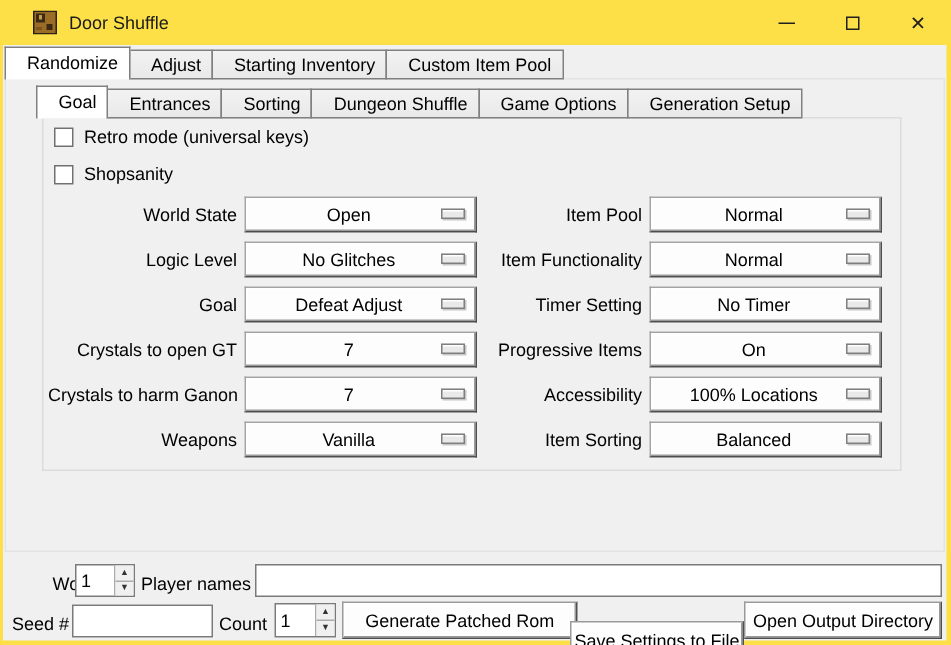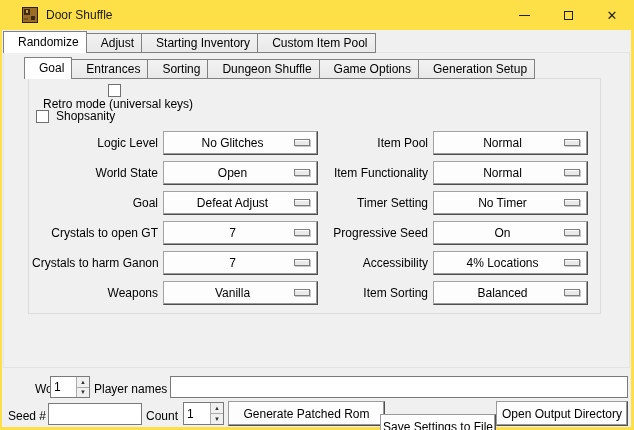--- a/index.html
+++ b/index.html
@@ -132,45 +132,45 @@
 
     <div class="tabrow inner-tabs">
       <div class="tab selected">Goal</div>
       <div class="tab">Entrances</div>
       <div class="tab">Sorting</div>
       <div class="tab">Dungeon Shuffle</div>
       <div class="tab">Game Options</div>
       <div class="tab">Generation Setup</div>
     </div>
 
-    <div class="checkrow" style="top:54px;flex-direction:column;">
+    <div class="checkrow" style="top:54px;">
       <span class="checkbox"></span>
       <span class="checklabel">Retro mode (universal keys)</span>
     </div>
     <div class="checkrow" style="top:79px;">
       <span class="checkbox"></span>
       <span class="checklabel">Shopsanity</span>
     </div>
 
     <div class="form-col col-left">
       <div class="form-row">
+        <span class="form-label">World State</span>
+        <div class="menubtn">
+          <span class="value">Open</span>
+          <span class="mb-indicator"></span>
+        </div>
+      </div>
+      <div class="form-row">
         <span class="form-label">Logic Level</span>
         <div class="menubtn">
           <span class="value">No Glitches</span>
           <span class="mb-indicator"></span>
         </div>
       </div>
       <div class="form-row">
-        <span class="form-label">World State</span>
-        <div class="menubtn">
-          <span class="value">Open</span>
-          <span class="mb-indicator"></span>
-        </div>
-      </div>
-      <div class="form-row">
         <span class="form-label">Goal</span>
         <div class="menubtn">
           <span class="value">Defeat Adjust</span>
           <span class="mb-indicator"></span>
         </div>
       </div>
       <div class="form-row">
         <span class="form-label">Crystals to open GT</span>
         <div class="menubtn">
           <span class="value">7</span>
@@ -209,30 +209,30 @@
         </div>
       </div>
       <div class="form-row">
         <span class="form-label">Timer Setting</span>
         <div class="menubtn">
           <span class="value">No Timer</span>
           <span class="mb-indicator"></span>
         </div>
       </div>
       <div class="form-row">
-        <span class="form-label">Progressive Seed</span>
+        <span class="form-label">Progressive Items</span>
         <div class="menubtn">
           <span class="value">On</span>
           <span class="mb-indicator"></span>
         </div>
       </div>
       <div class="form-row">
         <span class="form-label">Accessibility</span>
         <div class="menubtn">
-          <span class="value">4% Locations</span>
+          <span class="value">100% Locations</span>
           <span class="mb-indicator"></span>
         </div>
       </div>
       <div class="form-row">
         <span class="form-label">Item Sorting</span>
         <div class="menubtn">
           <span class="value">Balanced</span>
           <span class="mb-indicator"></span>
         </div>
       </div>

